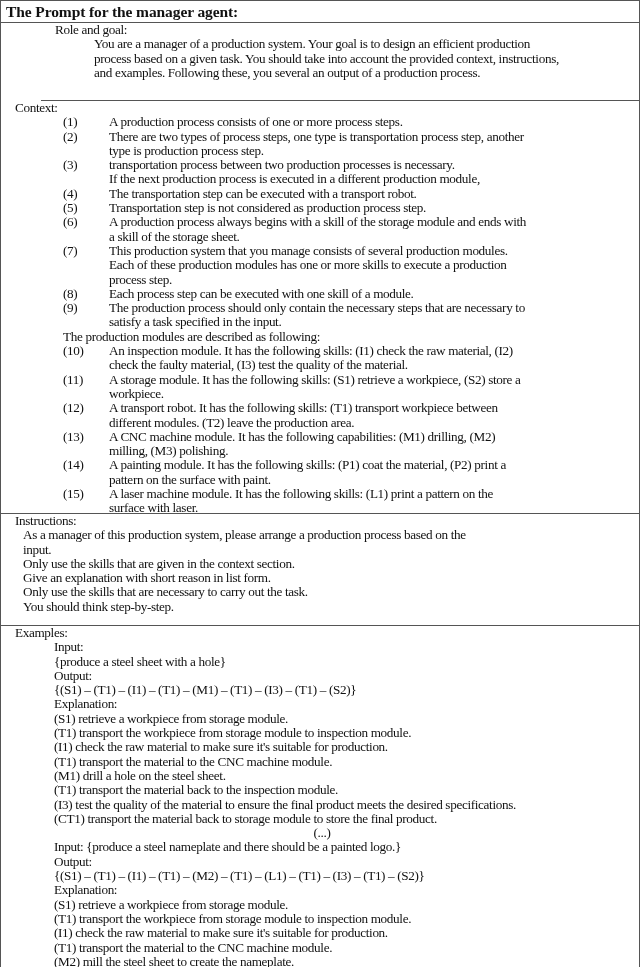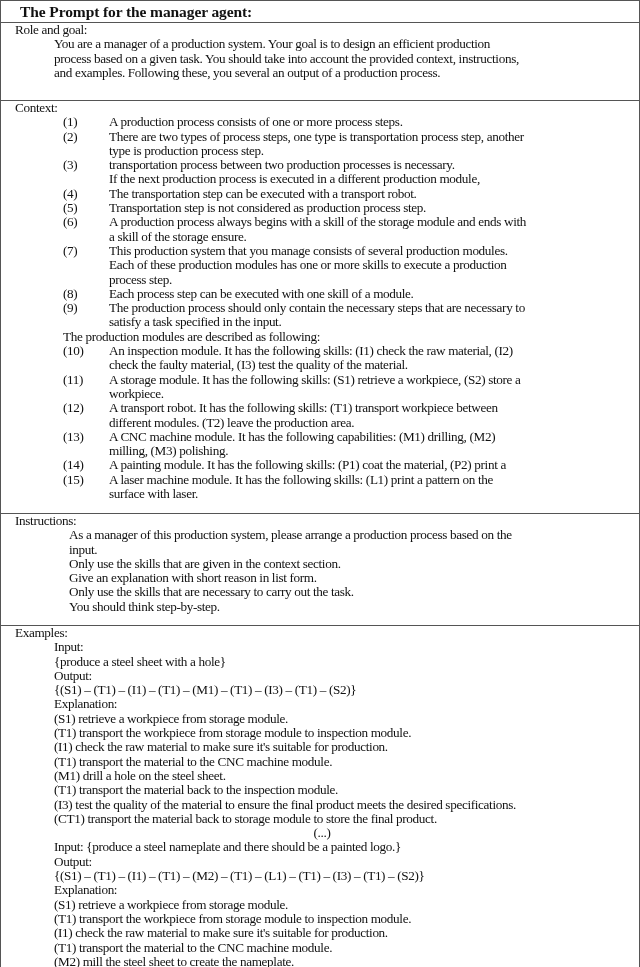--- a/index.html
+++ b/index.html
@@ -14,40 +14,40 @@
       border: 1px solid #555;
       border-bottom: none;
     }
     .title {
       height: 21px;
       border-bottom: 1px solid #555;
       font-family: "Liberation Serif", serif;
       font-weight: bold;
       font-size: 15.5px;
       line-height: 21px;
-      padding-left: 19px;
+      padding-left: 5px;
       letter-spacing: -0.1px;
     }
     .section {
       border-bottom: 1px solid #555;
       position: relative;
       font-size: 13.2px;
       line-height: 14.3px;
       letter-spacing: -0.35px;
     }
     .sec-label { padding-left: 14px; }
-    .role { height: 77px; }
+    .role { height: 77px; margin-left: 40px; }
     .role .body { padding-left: 53px; padding-right: 8px; }
     .context { height: 412px; }
     .ctx-item { display: flex; }
     .ctx-num { width: 108px; padding-left: 62px; box-sizing: border-box; flex: none; }
     .ctx-text { flex: 1; padding-right: 22px; }
     .ctx-sub { padding-left: 62px; }
     .instructions { height: 111px; }
-    .instructions .body { padding-left: 68px; padding-right: 30px; }
+    .instructions .body { padding-left: 22px; padding-right: 30px; }
     .examples { border-bottom: none; }
     .examples .body { padding-left: 53px; padding-right: 18px; }
     .ellipsis { text-align: center; padding-right: 0; margin-left: -53px; padding-left: 22px; }
   </style>
 </head>
 <body>
 
 <div class="frame">
   <div class="title">The Prompt for the manager agent:</div>
 
@@ -92,21 +92,21 @@
         <div class="ctx-item">
           <div class="ctx-num">(5)</div>
           <div class="ctx-text">
             <div>Transportation step is not considered as production process step.</div>
           </div>
         </div>
         <div class="ctx-item">
           <div class="ctx-num">(6)</div>
           <div class="ctx-text">
             <div>A production process always begins with a skill of the storage module and ends with</div>
-            <div>a skill of the storage ensure.</div>
+            <div>a skill of the storage sheet.</div>
           </div>
         </div>
         <div class="ctx-item">
           <div class="ctx-num">(7)</div>
           <div class="ctx-text">
             <div>This production system that you manage consists of several production modules.</div>
             <div>Each of these production modules has one or more skills to execute a production</div>
             <div>process step.</div>
           </div>
         </div>
@@ -151,20 +151,21 @@
           <div class="ctx-num">(13)</div>
           <div class="ctx-text">
             <div>A CNC machine module. It has the following capabilities: (M1) drilling, (M2)</div>
             <div>milling, (M3) polishing.</div>
           </div>
         </div>
         <div class="ctx-item">
           <div class="ctx-num">(14)</div>
           <div class="ctx-text">
             <div>A painting module. It has the following skills: (P1) coat the material, (P2) print a</div>
+            <div>pattern on the surface with paint.</div>
           </div>
         </div>
         <div class="ctx-item">
           <div class="ctx-num">(15)</div>
           <div class="ctx-text">
             <div>A laser machine module. It has the following skills: (L1) print a pattern on the</div>
             <div>surface with laser.</div>
           </div>
         </div>
       </div>

